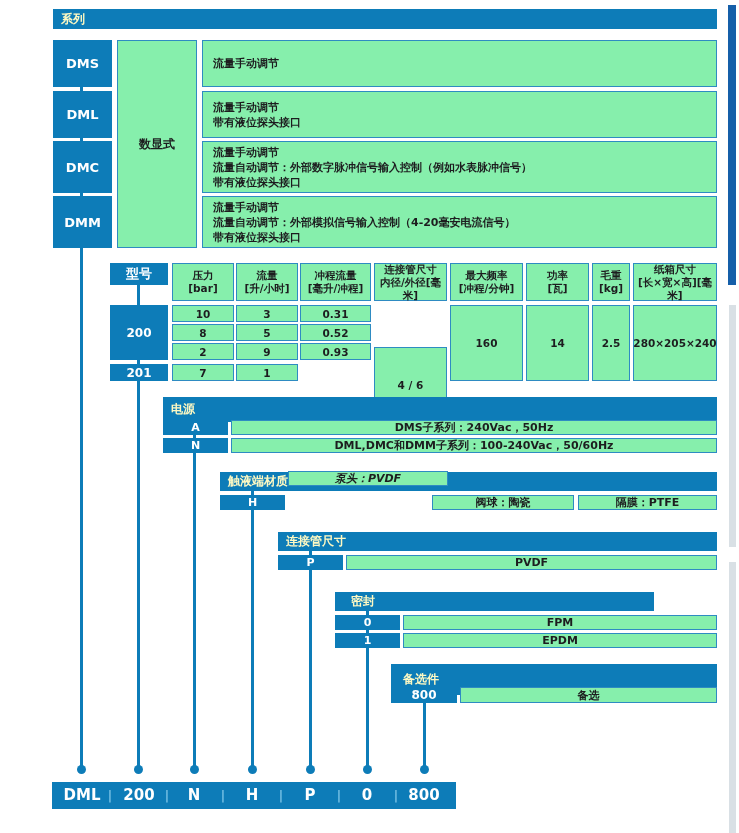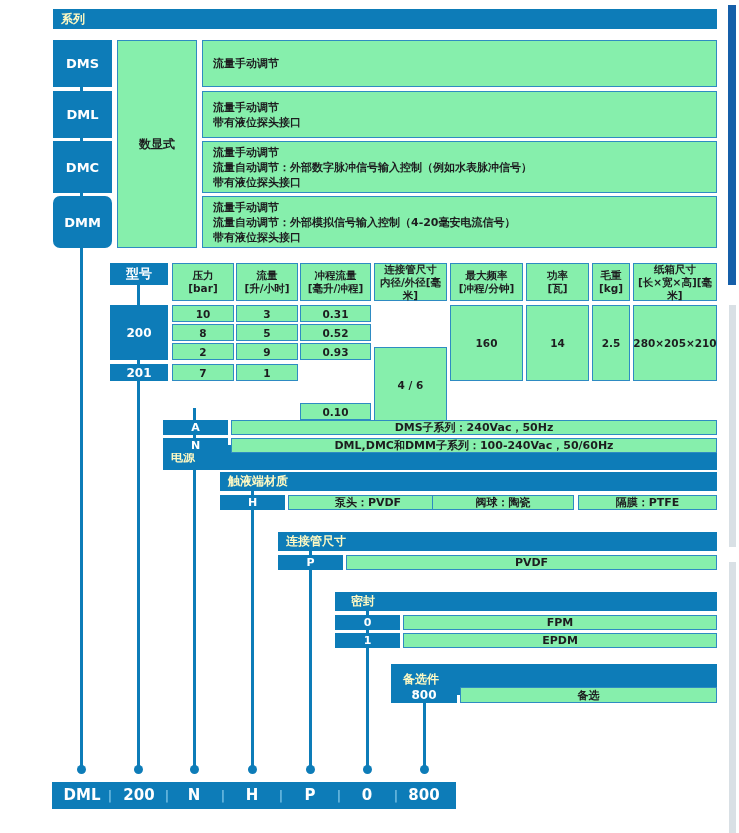--- a/index.html
+++ b/index.html
@@ -50,21 +50,21 @@
   <div class="abs dot" style="left:248px;top:765px;"></div>
   <div class="abs dot" style="left:306px;top:765px;"></div>
   <div class="abs dot" style="left:363px;top:765px;"></div>
   <div class="abs dot" style="left:420px;top:765px;"></div>
 
   <div class="abs hbar" style="left:53px;top:9px;width:664px;height:20px;">系列</div>
 
   <div class="abs key" style="left:53px;top:40px;width:59px;height:47px;font-size:13px;">DMS</div>
   <div class="abs key" style="left:53px;top:91px;width:59px;height:47px;font-size:13px;">DML</div>
   <div class="abs key" style="left:53px;top:141px;width:59px;height:52px;font-size:13px;">DMC</div>
-  <div class="abs key" style="left:53px;top:196px;width:59px;height:52px;font-size:13px;border-radius:7px;">DMM</div>
+  <div class="abs key" style="left:53px;top:196px;width:59px;height:52px;font-size:13px;">DMM</div>
 
   <div class="abs box" style="left:117px;top:40px;width:80px;height:208px;font-size:12px;">数显式</div>
 
   <div class="abs box desc" style="left:202px;top:40px;width:515px;height:47px;">
     <div>流量手动调节</div>
   </div>
   <div class="abs box desc" style="left:202px;top:91px;width:515px;height:47px;">
     <div>流量手动调节</div>
     <div>带有液位探头接口</div>
   </div>
@@ -130,39 +130,39 @@
   <div class="abs box num" style="left:300px;top:343px;width:71px;height:17px;">0.93</div>
 
   <div class="abs box num" style="left:172px;top:364px;width:62px;height:17px;">7</div>
   <div class="abs box num" style="left:236px;top:364px;width:62px;height:17px;">1</div>
   <div class="abs box num" style="left:300px;top:364px;width:71px;height:17px;margin-top:39px;">0.10</div>
 
   <div class="abs box num" style="left:374px;top:305px;width:73px;height:76px;margin-top:42px;">4 / 6</div>
   <div class="abs box num" style="left:450px;top:305px;width:73px;height:76px;">160</div>
   <div class="abs box num" style="left:526px;top:305px;width:63px;height:76px;">14</div>
   <div class="abs box num" style="left:592px;top:305px;width:38px;height:76px;">2.5</div>
-  <div class="abs box num" style="left:633px;top:305px;width:84px;height:76px;">280×205×210</div>
+  <div class="abs box num" style="left:633px;top:305px;width:84px;height:76px;">280×205×240</div>
 
-  <div class="abs hbar" style="left:163px;top:397px;width:554px;height:25px;margin-top:48px;">电源</div>
+  <div class="abs hbar" style="left:163px;top:397px;width:554px;height:25px;">电源</div>
   <div class="abs key" style="left:163px;top:420px;width:65px;height:15px;font-size:11px;">A</div>
   <div class="abs box" style="left:231px;top:420px;width:486px;height:15px;">DMS子系列：240Vac，50Hz</div>
   <div class="abs key" style="left:163px;top:438px;width:65px;height:15px;font-size:11px;">N</div>
   <div class="abs box" style="left:231px;top:438px;width:486px;height:15px;">DML,DMC和DMM子系列：100-240Vac，50/60Hz</div>
 
   <div class="abs hbar" style="left:220px;top:472px;width:497px;height:19px;">触液端材质</div>
   <div class="abs key" style="left:220px;top:495px;width:65px;height:15px;font-size:11px;">H</div>
-  <div class="abs box" style="left:288px;top:495px;width:160px;height:15px;">泵头：PVDF</div>
+  <div class="abs box" style="left:288px;top:471px;width:160px;height:15px;font-style:italic;">泵头：PVDF</div>
   <div class="abs box" style="left:432px;top:495px;width:142px;height:15px;">阀球：陶瓷</div>
   <div class="abs box" style="left:578px;top:495px;width:139px;height:15px;">隔膜：PTFE</div>
 
   <div class="abs hbar" style="left:278px;top:532px;width:439px;height:19px;">连接管尺寸</div>
   <div class="abs key" style="left:278px;top:555px;width:65px;height:15px;font-size:11px;">P</div>
   <div class="abs box" style="left:346px;top:555px;width:371px;height:15px;">PVDF</div>
 
-  <div class="abs hbar" style="left:335px;top:592px;width:382px;height:19px;padding-left:16px;">密封</div>
+  <div class="abs hbar" style="left:335px;top:592px;width:319px;height:19px;padding-left:16px;">密封</div>
   <div class="abs key" style="left:335px;top:615px;width:65px;height:15px;font-size:11px;">0</div>
   <div class="abs box" style="left:403px;top:615px;width:314px;height:15px;">FPM</div>
   <div class="abs key" style="left:335px;top:633px;width:65px;height:15px;font-size:11px;">1</div>
   <div class="abs box" style="left:403px;top:633px;width:314px;height:15px;">EPDM</div>
 
   <div class="abs hbar" style="left:391px;top:664px;width:326px;height:31px;padding-left:12px;">备选件</div>
   <div class="abs key" style="left:391px;top:687px;width:66px;height:16px;font-size:12px;">800</div>
   <div class="abs box" style="left:460px;top:687px;width:257px;height:16px;">备选</div>
 
   <div class="abs codebar" style="left:52px;top:782px;width:404px;height:27px;">

